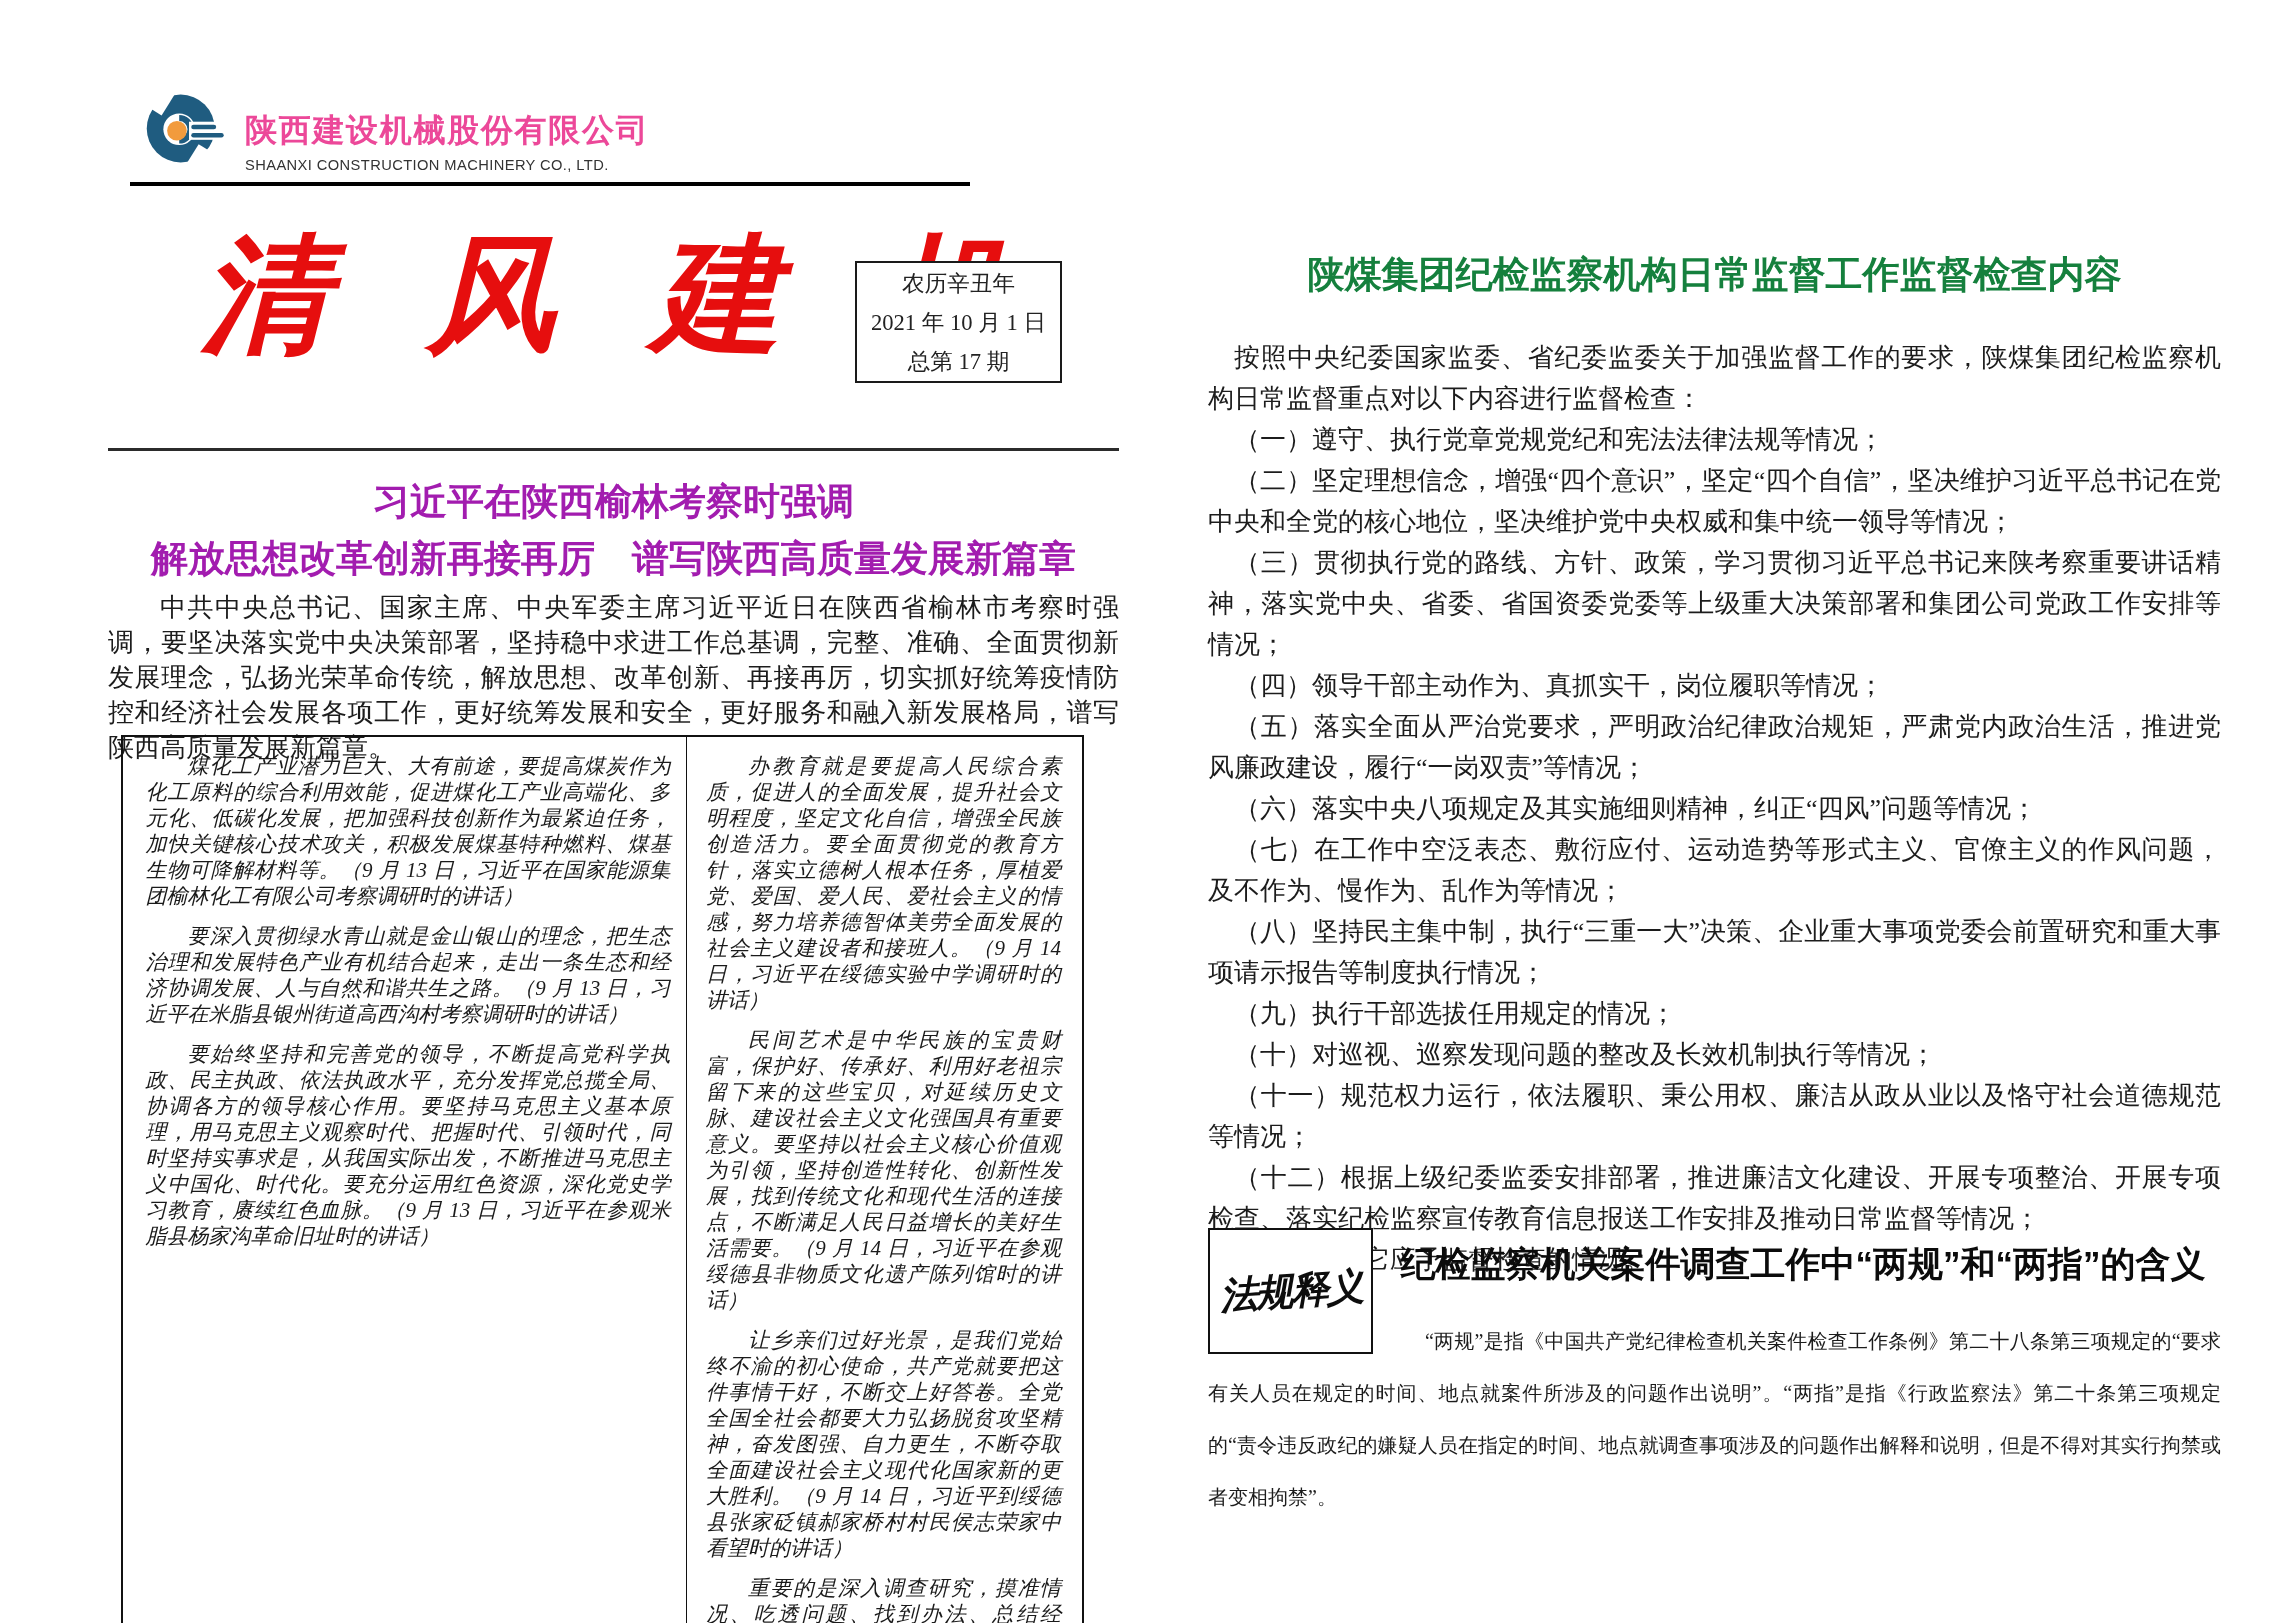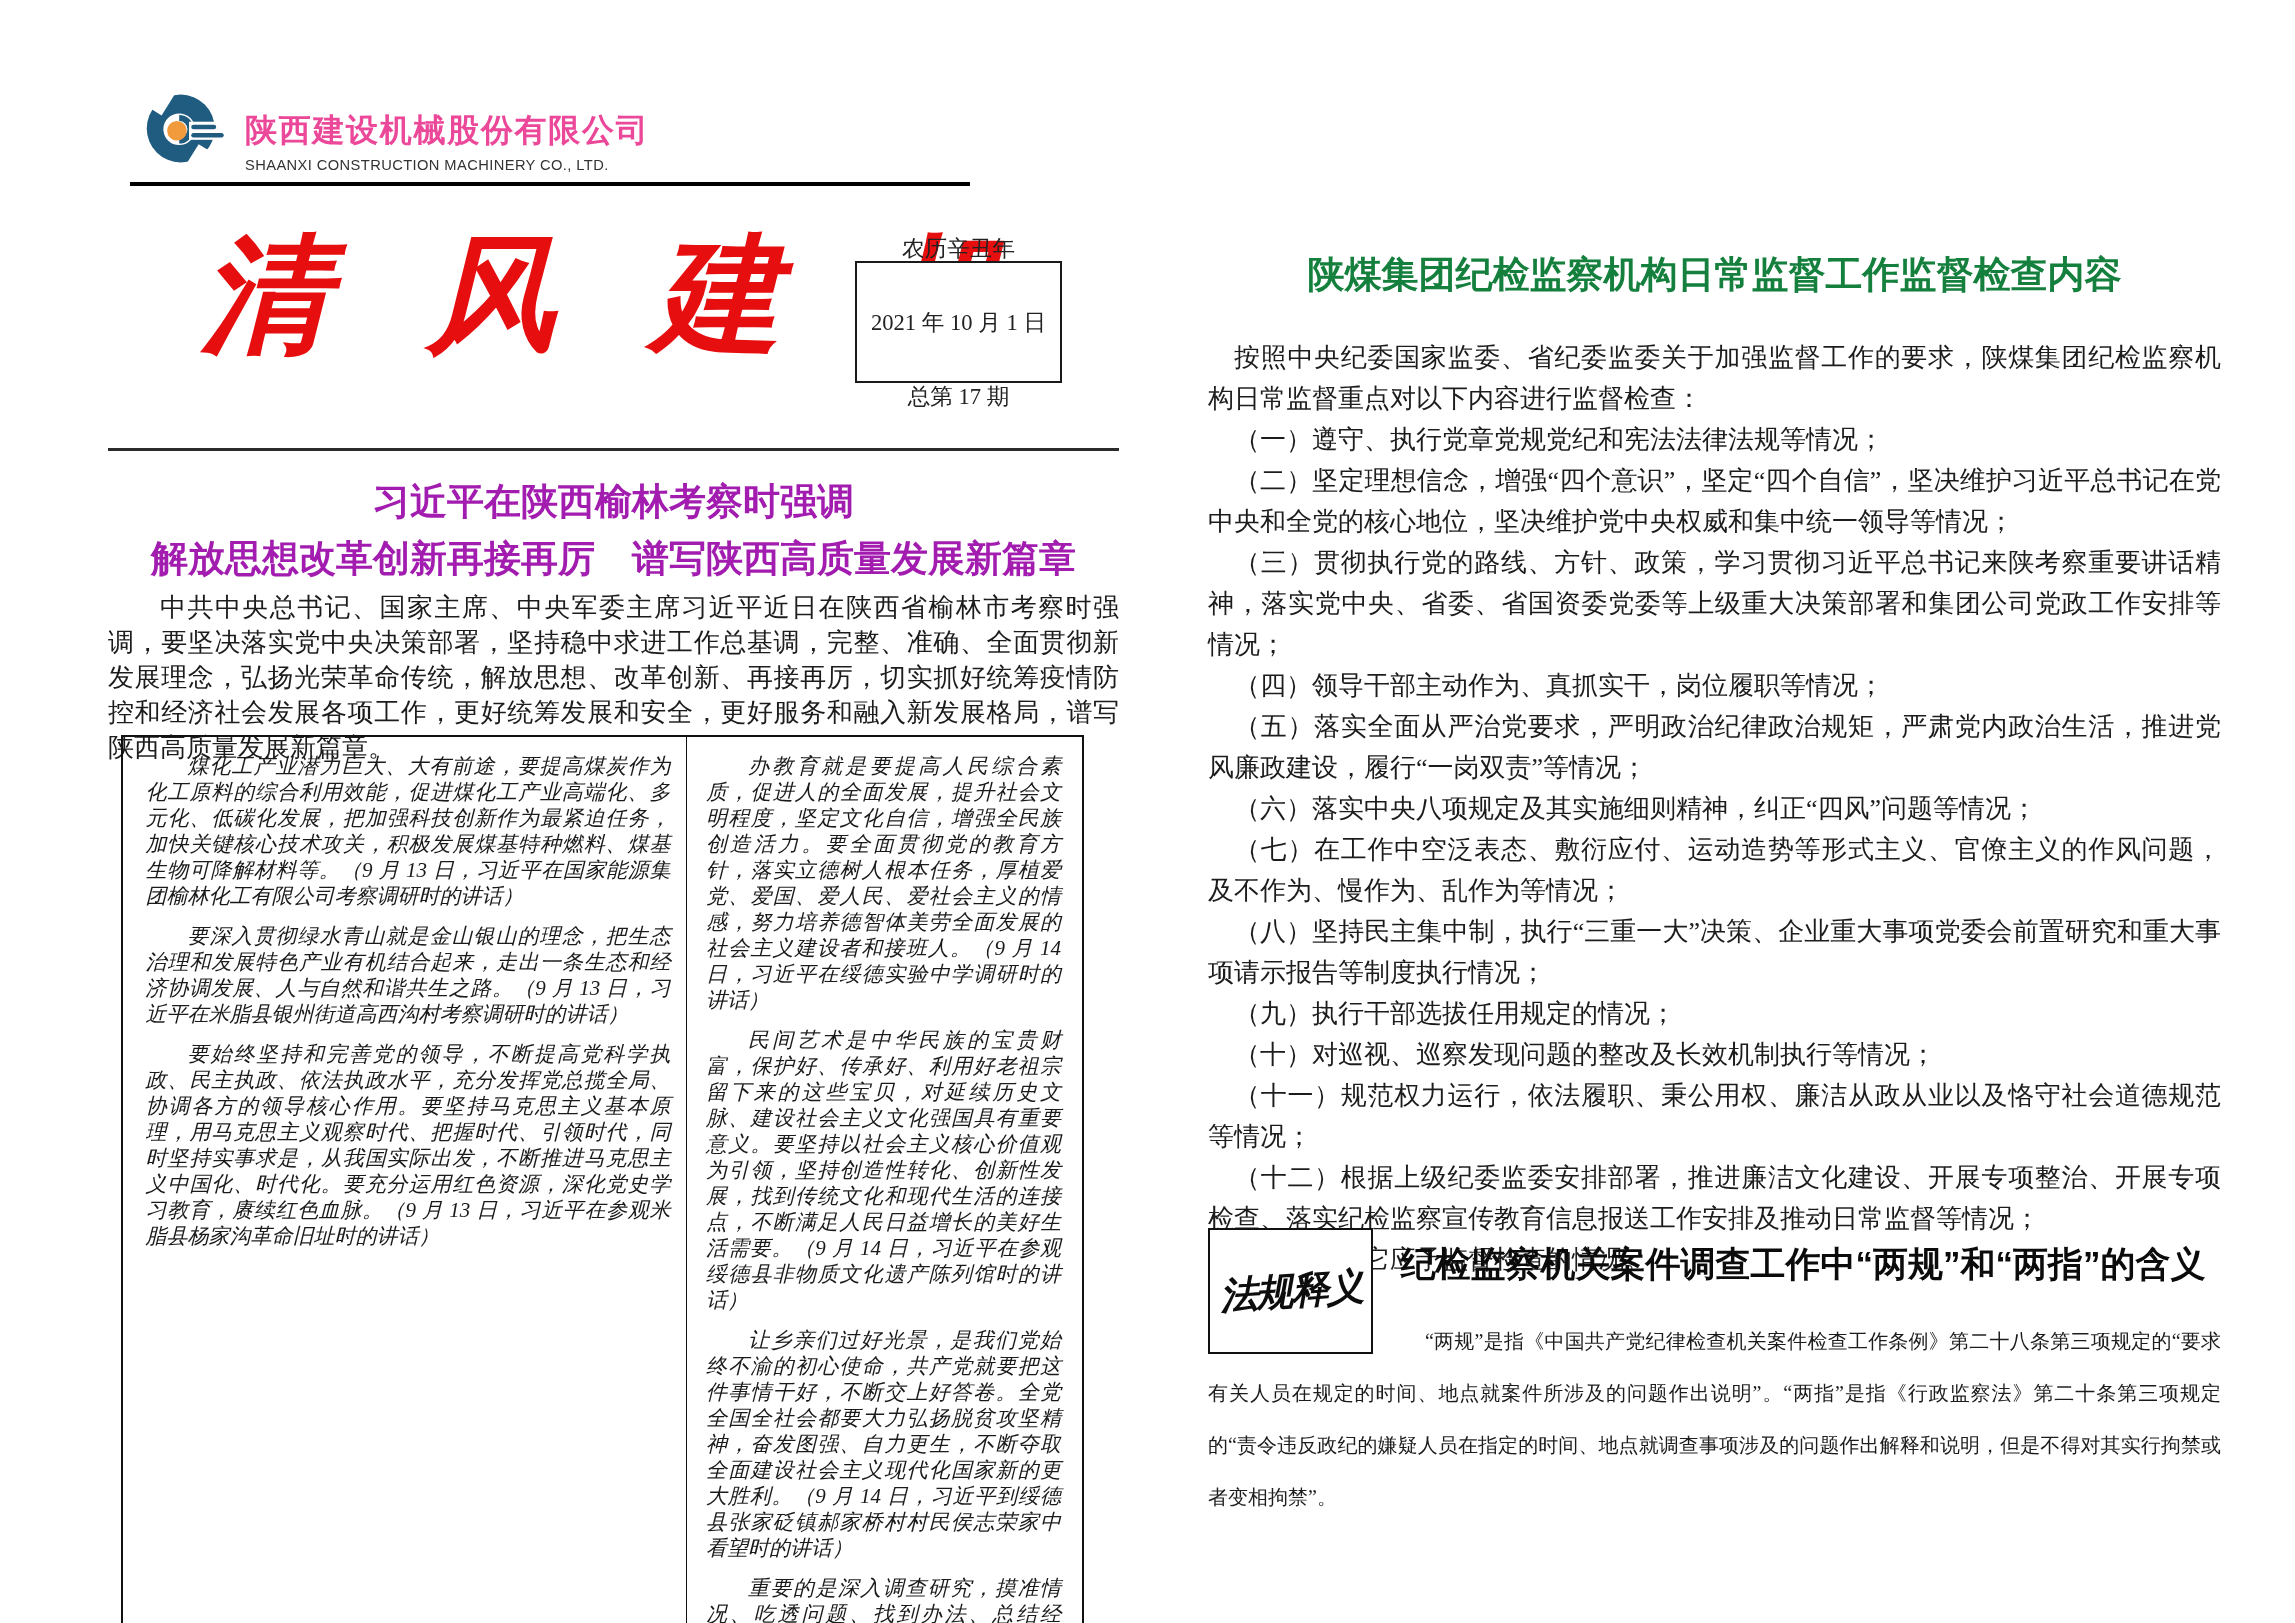--- a/index.html
+++ b/index.html
@@ -26,21 +26,21 @@
   
   .masthead{
     left:201px;top:227px;width:659px;
     font-size:128px;line-height:139px;font-weight:bold;font-style:italic;
     letter-spacing:33px;color:var(--masthead-red,#e60e0e);white-space:nowrap;
   }
   .issue-box{
     left:855px;top:261px;width:203px;height:118px;
     border:2.6px solid #1a1a1a;background:#fff;
     display:flex;flex-direction:column;justify-content:center;align-items:center;
-    font-size:22.6px;line-height:39px;color:#222;gap:35px;
+    font-size:22.6px;line-height:39px;color:#222;
   }
   .rule-mid{left:108px;top:448px;width:1011px;height:2.6px;background:#2b2b2b;}
 
   
   .headline{
     left:108px;top:473px;width:1011px;text-align:center;
     font-family:"Liberation Sans","DejaVu Sans",sans-serif;
     font-weight:bold;font-size:37px;line-height:57px;color:#a21caf;
   }
   .intro{

